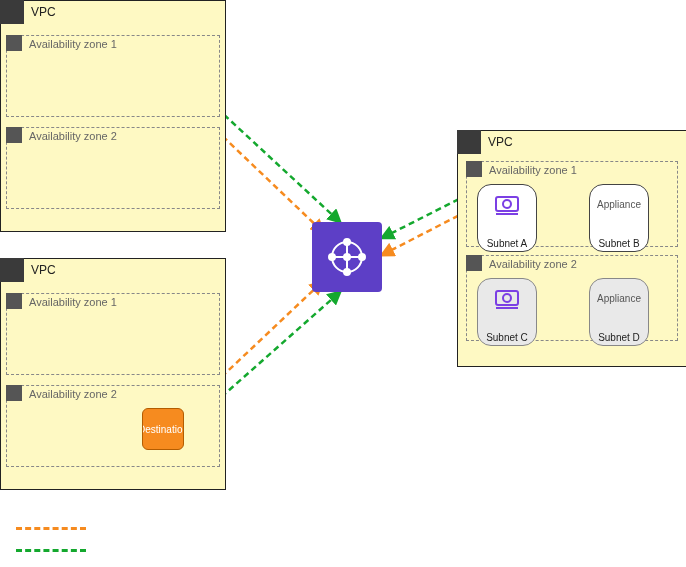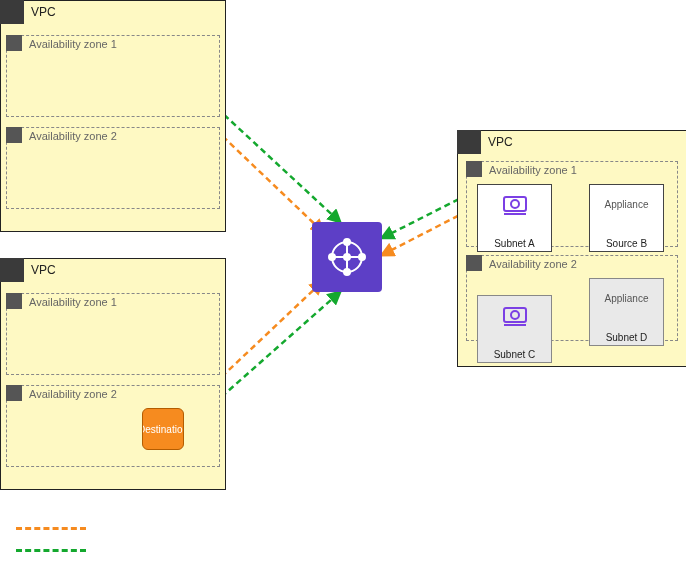--- a/index.html
+++ b/index.html
@@ -16,21 +16,21 @@
   .az .tab{position:absolute;left:-1px;top:-1px;width:16px;height:16px;background:#555}
   .az .title{position:absolute;left:22px;top:2px;color:#666;font-size:11px}
 
   
   .node-orange{position:absolute;width:40px;height:40px;background:#f68b1f;border:1px solid #b35c00;border-radius:6px;color:#fff;font-size:10px;line-height:13px;text-align:center;display:flex;align-items:center;justify-content:center;overflow:hidden}
 
   
   .tgw{position:absolute;width:70px;height:70px;background:#5d3fc6;border-radius:4px;display:flex;align-items:center;justify-content:center}
 
   
-  .subnet{position:absolute;width:75px;border:1px solid #444;border-radius:0;background:#fff;text-align:center;padding:4px 6px 2px;box-sizing:border-box}
+  .subnet{position:absolute;width:60px;border:1px solid #444;border-radius:14px;background:#fff;text-align:center;padding:4px 6px 2px;box-sizing:border-box}
   .subnet.inactive{background:#e9e9e9;border-color:#888}
   .subnet .icon{height:30px;display:flex;align-items:center;justify-content:center}
   .subnet .label{font-size:10px;margin-top:19px}
   .subnet .applabel{font-size:10px;color:#555}
 
   
   .azR{position:absolute;left:8px;right:8px;border:1px dashed #888}
   .azR .tab{position:absolute;left:-1px;top:-1px;width:16px;height:16px;background:#555}
   .azR .title{position:absolute;left:22px;top:2px;color:#666;font-size:11px}
 
@@ -137,29 +137,29 @@
           </g>
         </svg>
       </div>
       <div class="label">Subnet A</div>
     </div>
 
     <div class="subnet" style="left:122px;top:22px">
       <div class="icon">
             <span class="applabel">Appliance</span>
           </div>
-      <div class="label">Source B</div>
+      <div class="label">Subnet B</div>
     </div>
   </div>
 
   <div class="azR" style="top:124px;height:84px">
     <div class="tab"></div>
     <div class="title">Availability zone 2</div>
 
-    <div class="subnet inactive" style="left:10px;top:39px">
+    <div class="subnet inactive" style="left:10px;top:22px">
       <div class="icon">
         <svg width="28" height="26" viewBox="0 0 28 26">
           <g stroke="#7b3fe4" stroke-width="2" fill="none">
             <rect x="3" y="6" width="22" height="14" rx="2"></rect>
             <circle cx="14" cy="13" r="4"></circle>
             <line x1="3" y1="23" x2="25" y2="23"></line>
           </g>
         </svg>
       </div>
       <div class="label">Subnet C</div>

